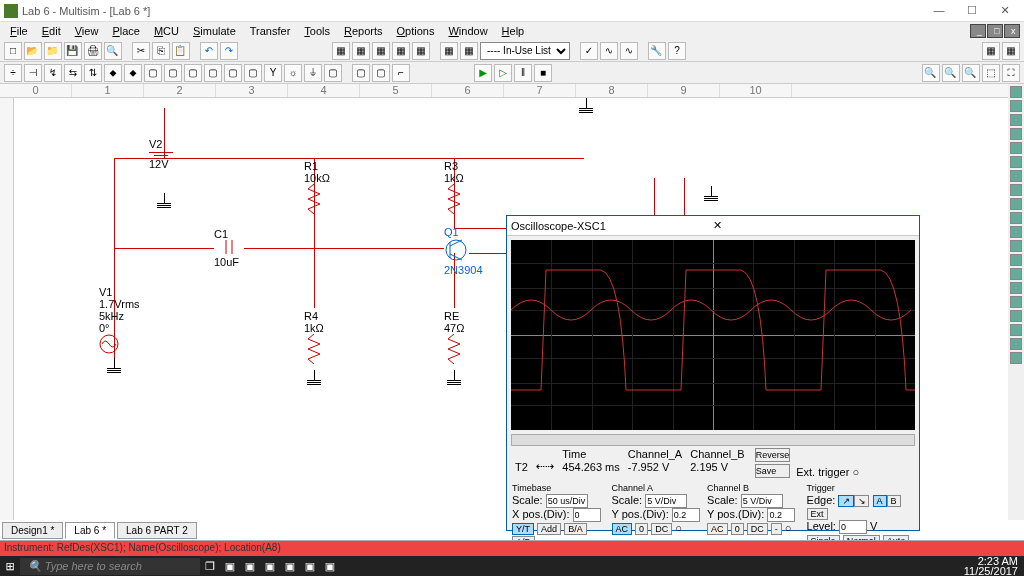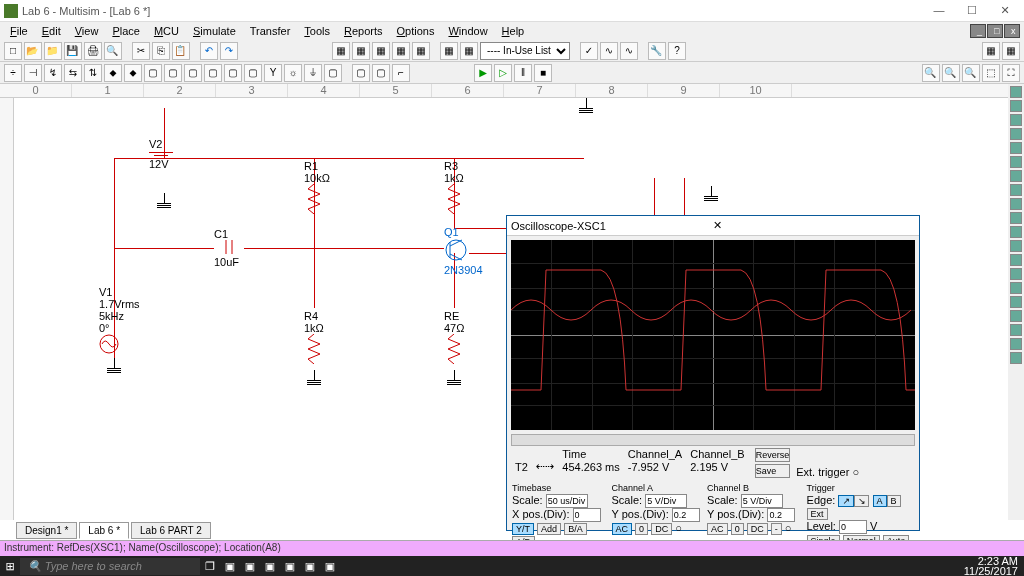--- a/index.html
+++ b/index.html
@@ -18,24 +18,24 @@
 .tb-sep { width:6px; }
 .inuse { width:90px; height:18px; border:1px solid #888; background:#fff; padding:0 2px; font-size:10px; }
 .workspace { position:absolute; top:84px; left:0; right:0; bottom:56px; display:flex; }
 .canvas-area { flex:1; position:relative; background:#fff; overflow:hidden; }
 .ruler-h { height:14px; background:#f6f6f6; border-bottom:1px solid #ccc; display:flex; font-size:9px; color:#777; }
 .ruler-h span { width:72px; text-align:center; border-right:1px solid #ddd; }
 .canvas { position:absolute; top:14px; left:14px; right:14px; bottom:0; background-image:radial-gradient(circle,#ccc 0.5px,transparent 0.5px); background-size:4px 4px; }
 .ruler-v { position:absolute; top:14px; left:0; width:14px; bottom:0; background:#f6f6f6; border-right:1px solid #ccc; }
 .side-r { width:16px; background:#f0f0f0; display:flex; flex-direction:column; gap:2px; padding:2px; }
 .side-r div { width:12px; height:12px; background:#6a9; border:1px solid #888; }
-.tabs { position:absolute; bottom:36px; left:16px; height:20px; display:flex; align-items:center;justify-content:center; }
+.tabs { position:absolute; bottom:36px; left:2px; height:20px; display:flex; align-items:center;justify-content:center; }
 .tab { border:1px solid #999; background:#eee; padding:2px 8px; margin-right:2px; font-size:10px; cursor:pointer; }
 .tab.active { background:#fff; border-bottom:1px solid #fff; }
-.status { position:absolute; bottom:20px; left:0; right:0; height:16px; background:#f0abfc; border-top:1px solid #aaa; font-size:10px; padding:1px 4px; color:#333; }
+.status { position:absolute; bottom:20px; left:0; right:0; height:16px; background:#ef4444; border-top:1px solid #aaa; font-size:10px; padding:1px 4px; color:#333; }
 .taskbar { position:absolute; bottom:0; left:0; right:0; height:20px; background:#222; display:flex; align-items:center; color:#fff; font-size:10px; }
 .taskbar .win { width:20px; text-align:center; }
 .taskbar .search { background:#333; padding:2px 8px; width:180px; color:#888;font-style:italic; }
 .taskbar .tray { margin-left:auto; padding:0 6px; text-align:right; line-height:10px; font-size:9px;}
 .taskbar .tic { width:20px; text-align:center; }
 
 
 .comp { position:absolute; font-size:10px; color:#000; }
 .wire-r { position:absolute; background:#c00; }
 .osc-sym { position:absolute; border:1px dashed #46a; padding:2px; }

